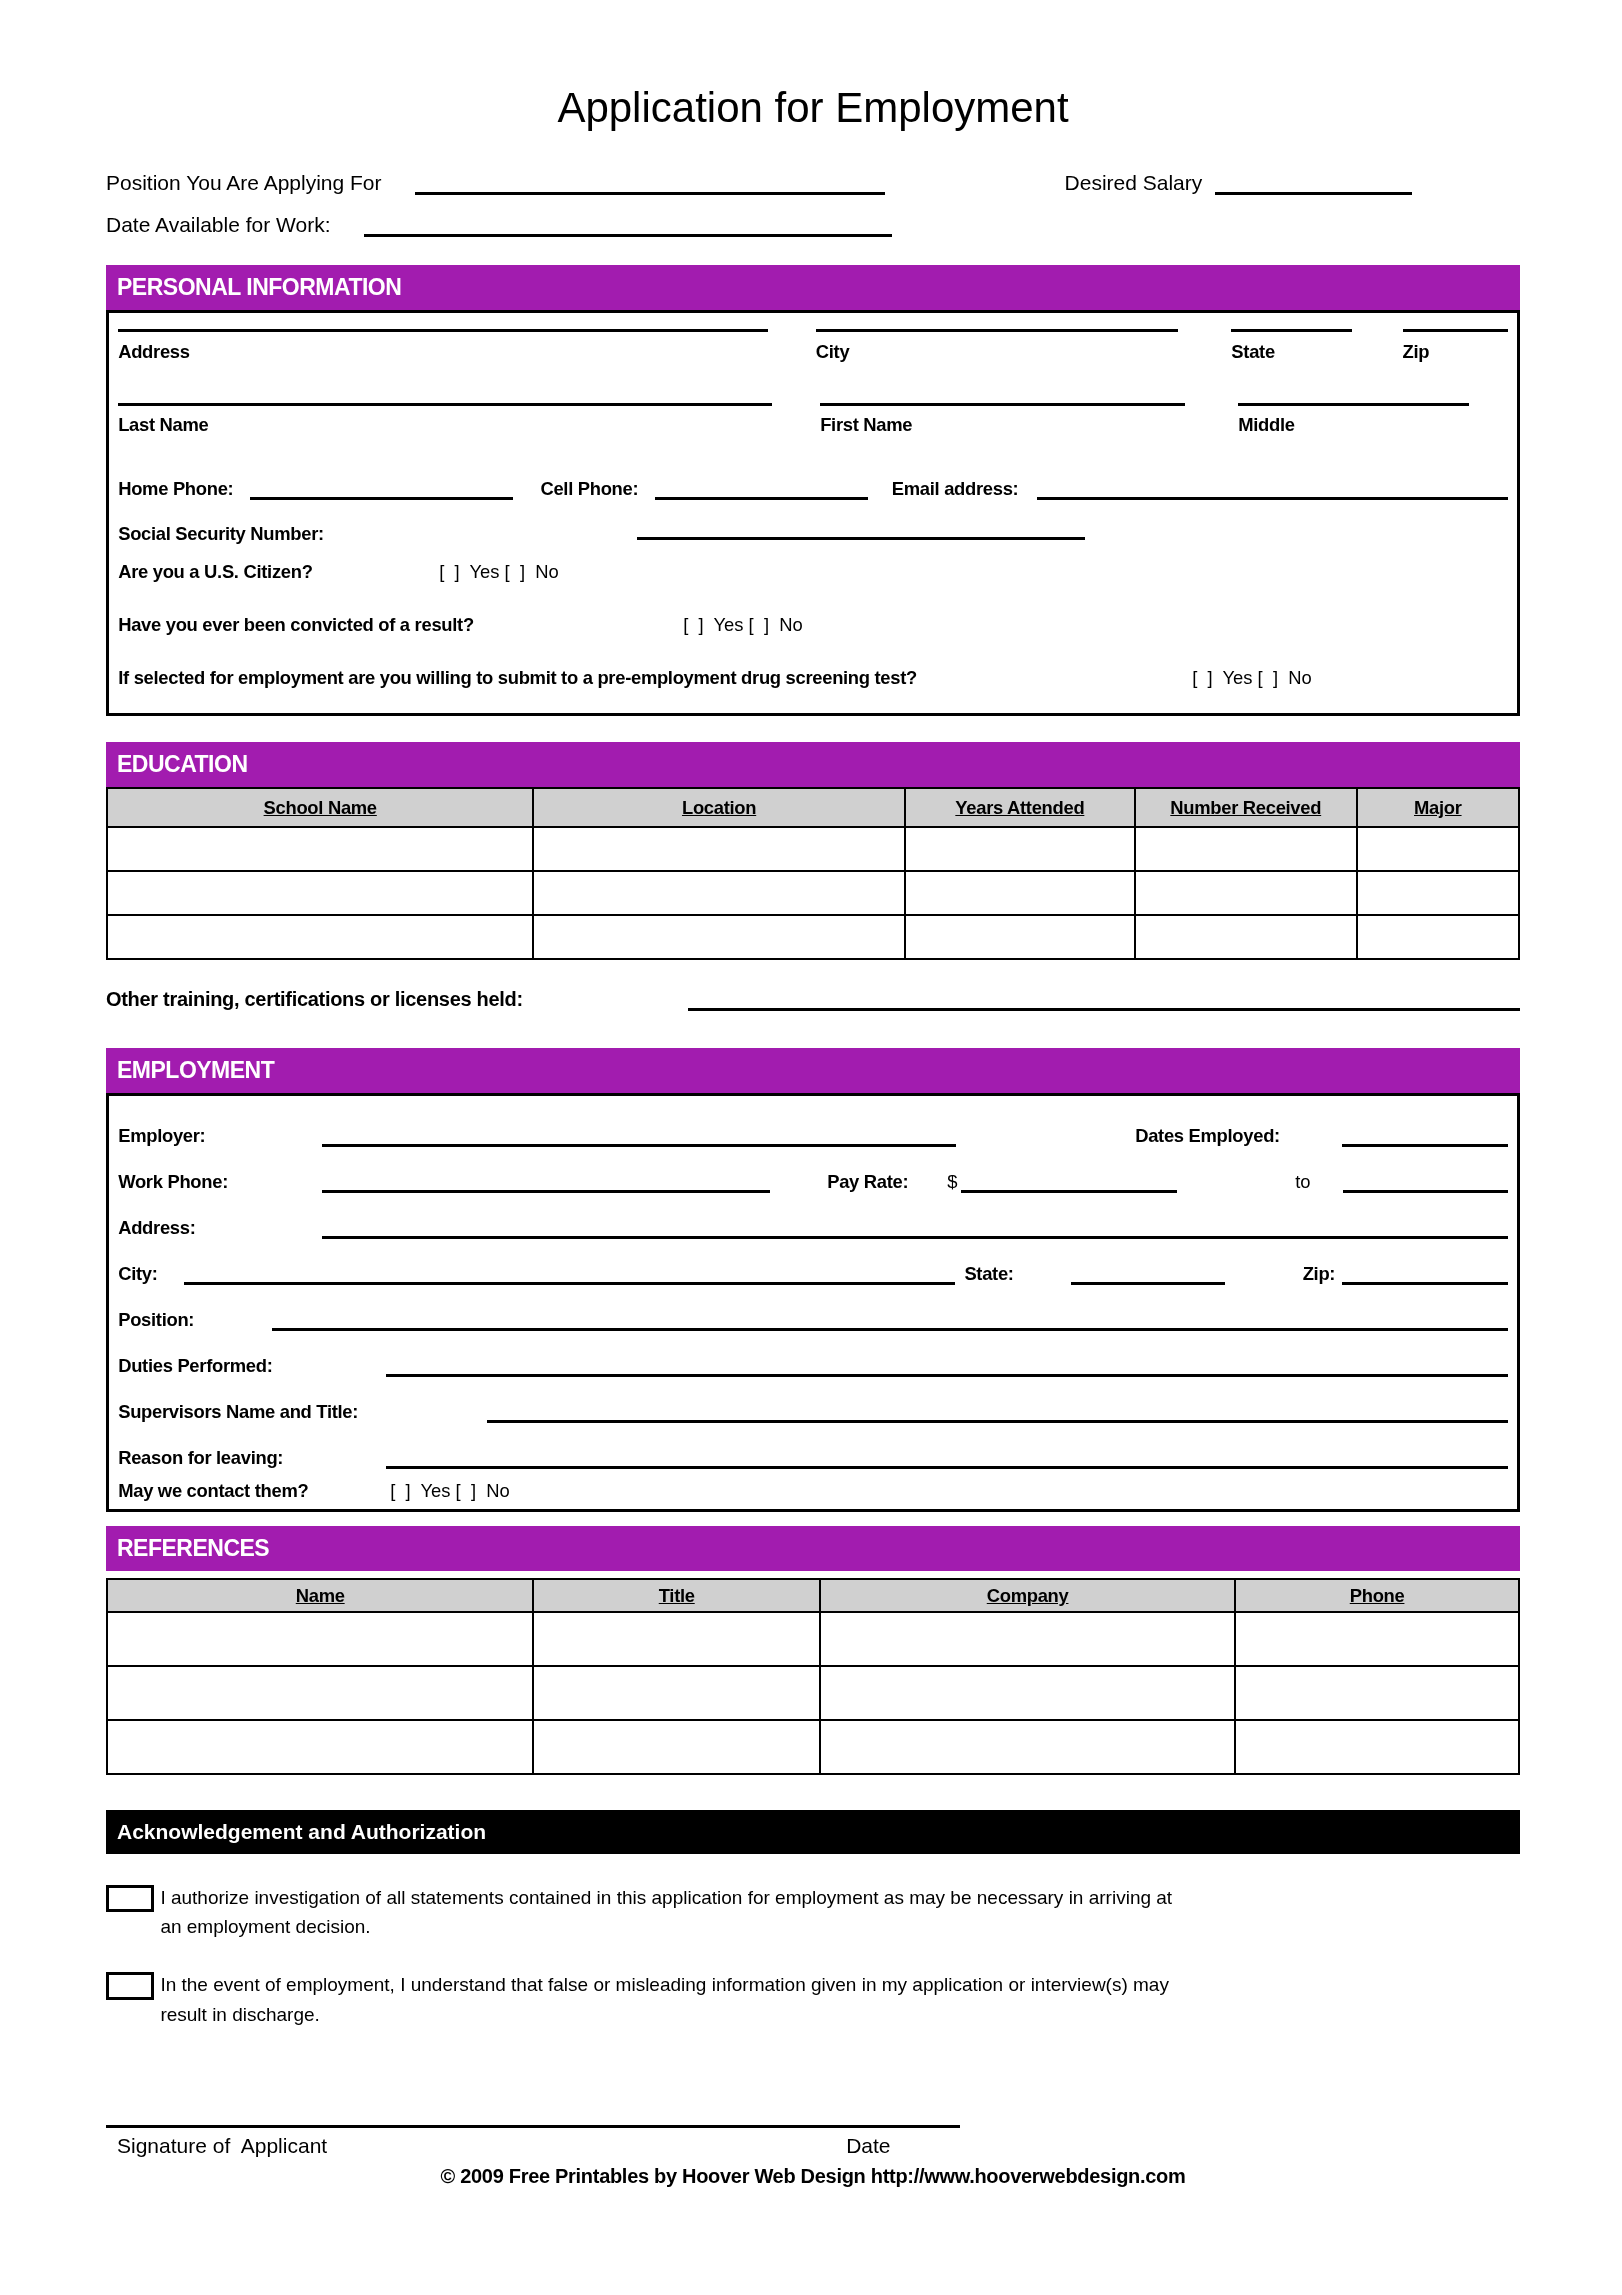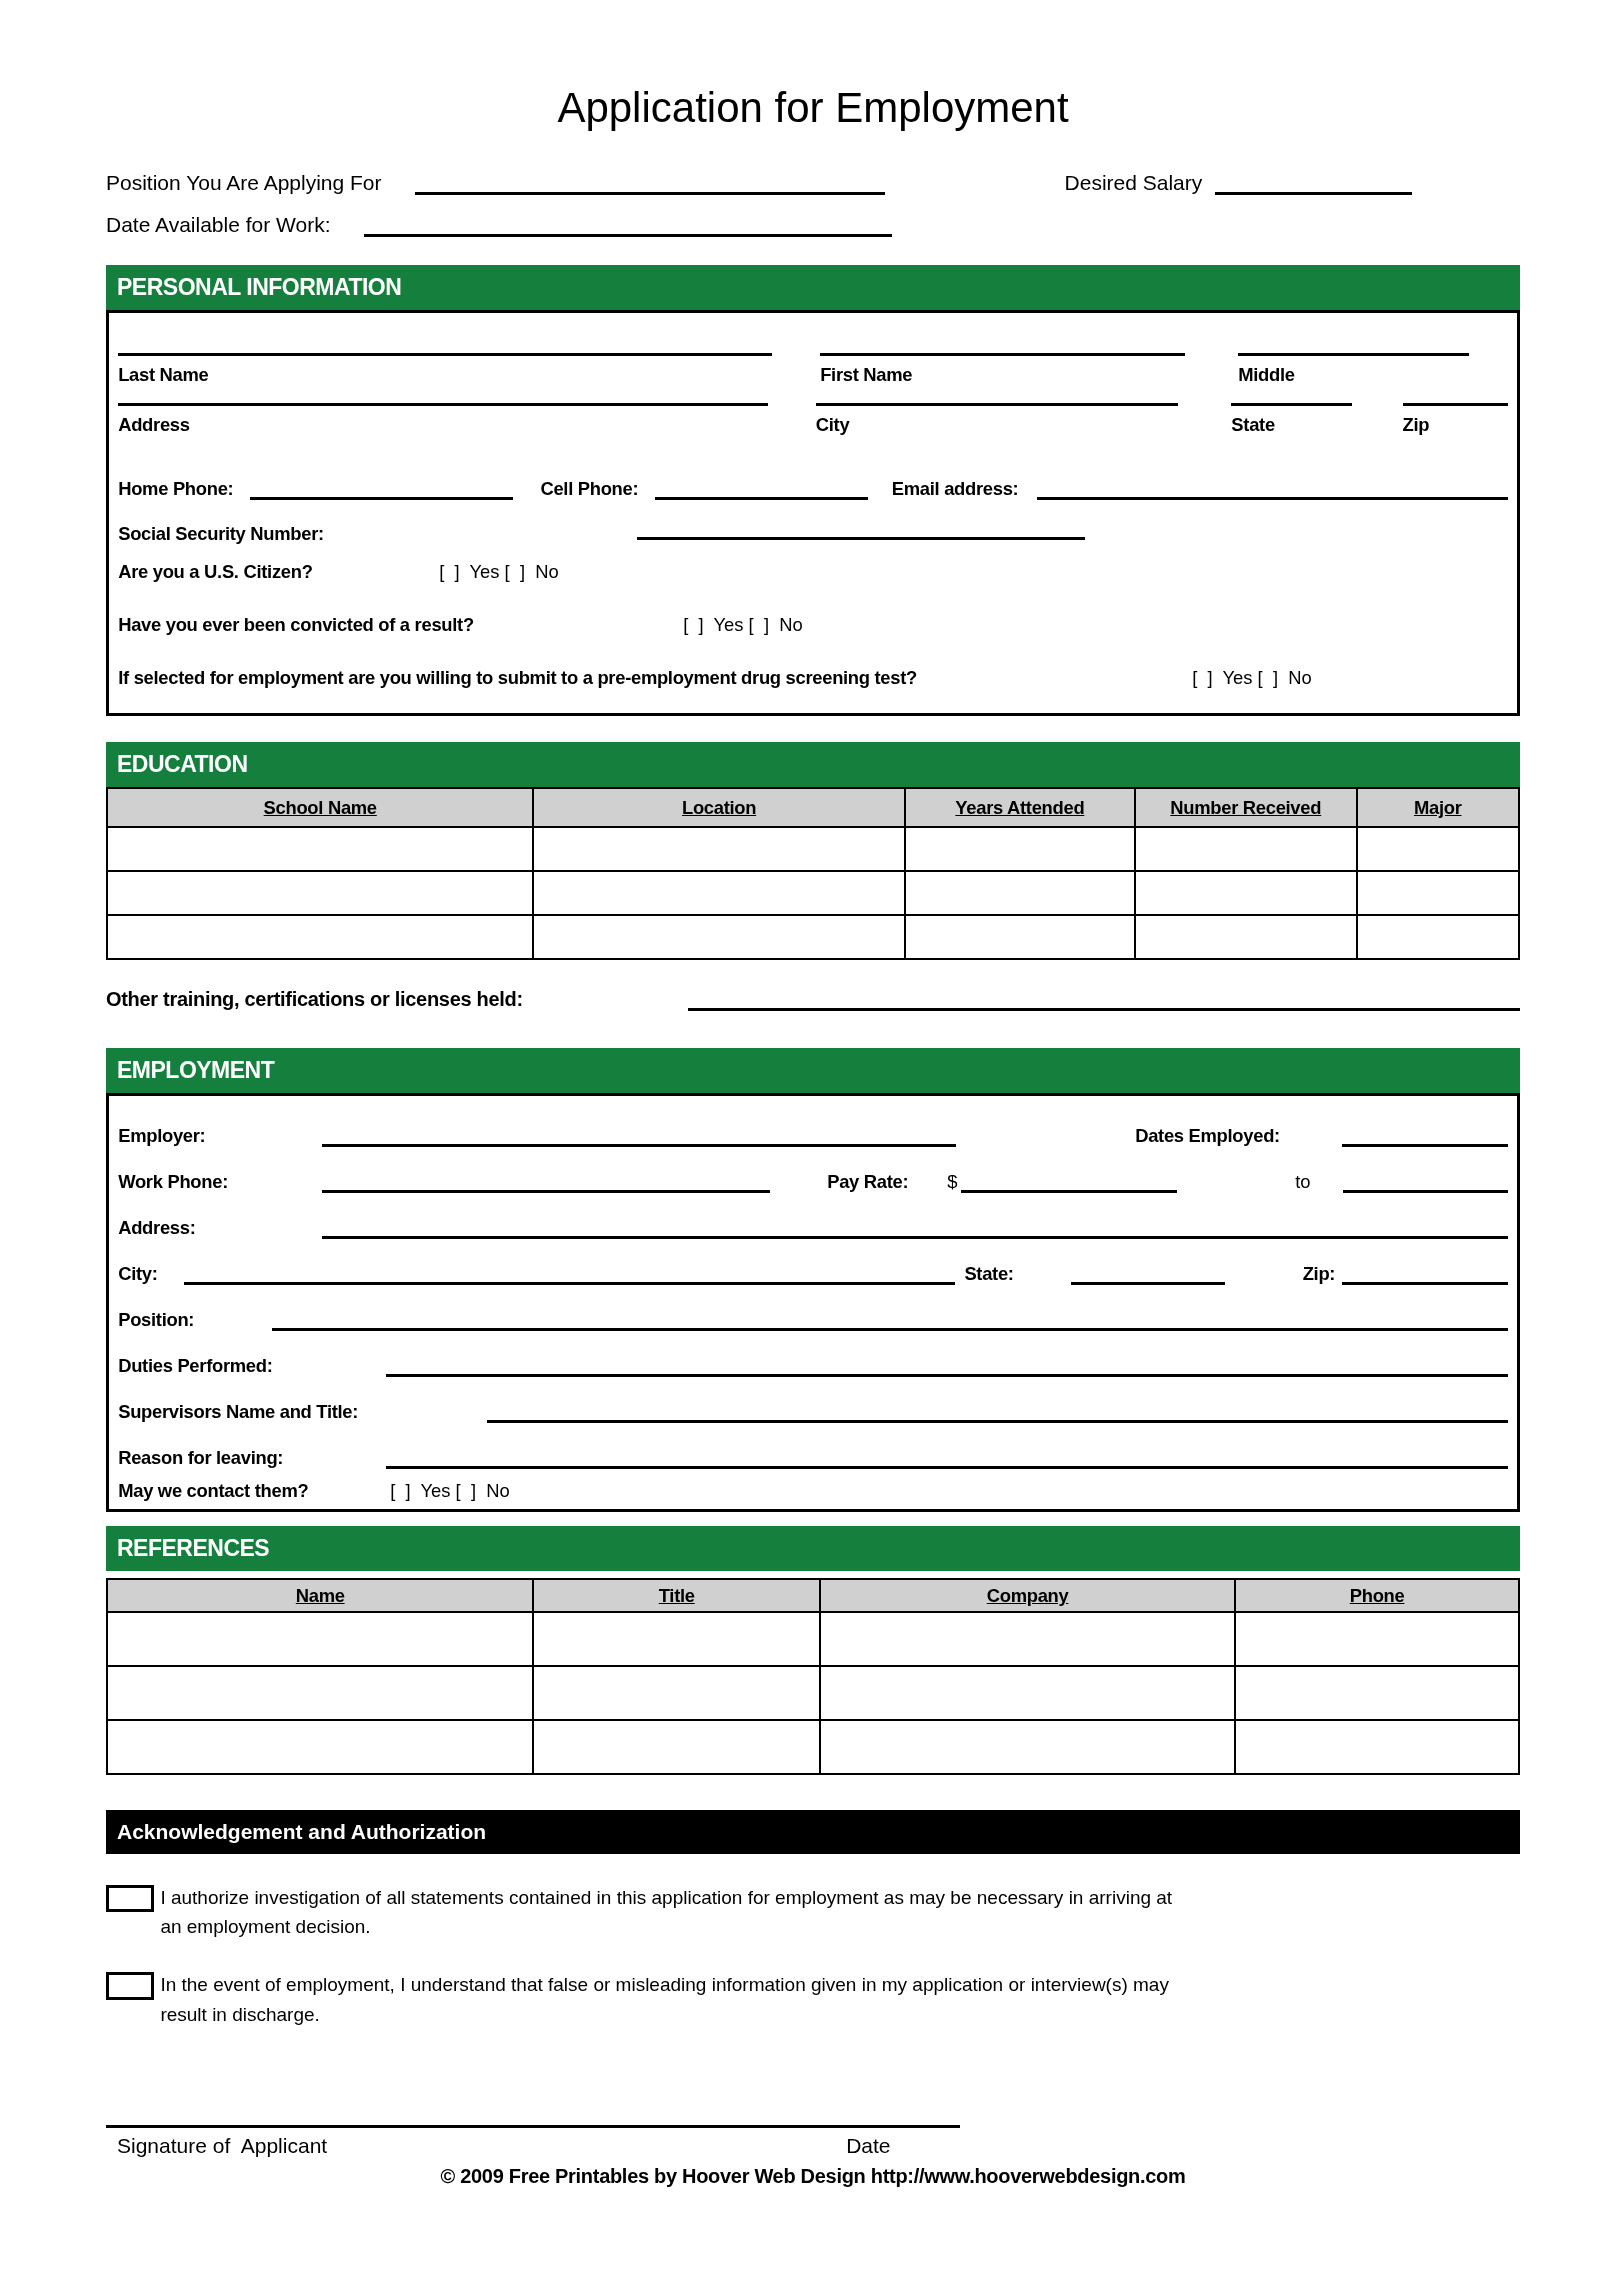--- a/index.html
+++ b/index.html
@@ -19,21 +19,21 @@
     font-size:42px;
     font-weight:400;
     letter-spacing:0px;
   }
   .toprow { display:flex; align-items:flex-end; margin-top:39px; }
   .toprow2 { display:flex; align-items:flex-end; margin-top:18.4px; }
   .tlabel { font-size:21px; font-weight:400; white-space:pre; }
   .uline { border-bottom:3.7px solid #000; display:inline-block; }
   .bar {
     margin-top:0;
-    background:#15803d; color:#fff;
+    background:#a21caf; color:#fff;
     font-size:23px; font-weight:700;
     height:45px; line-height:45px;
     padding-left:11px;
     letter-spacing:-0.5px;
   }
   .box { border:3.7px solid #000; padding:0 9.2px; }
   .fieldrow { display:flex; }
   .fcell { display:flex; flex-direction:column; }
   .fline { border-bottom:3.7px solid #000; height:0; width:100%; }
   .flabel { font-size:18.4px; font-weight:700; margin-top:8.3px; letter-spacing:-0.3px; }
@@ -104,51 +104,51 @@
     </div>
 
     <div class="toprow2">
       <span class="tlabel">Date Available for Work:</span>
       <span class="uline" style="width:528px; margin-left:33px;"></span>
     </div>
 
     <div class="bar" style="margin-top:27.5px;">PERSONAL INFORMATION</div>
 
     <div class="box">
+      <div class="fieldrow" style="margin-top:16.5px;">
+        <div class="fcell" style="width:654px;">
+          <div class="fline"></div>
+          <div class="flabel">Address</div>
+        </div>
+        <div class="fcell" style="width:365px; margin-left:48px;">
+          <div class="fline"></div>
+          <div class="flabel">City</div>
+        </div>
+        <div class="fcell" style="width:121px; margin-left:53px;">
+          <div class="fline"></div>
+          <div class="flabel">State</div>
+        </div>
+        <div class="fcell" style="width:106px; margin-left:51px;">
+          <div class="fline"></div>
+          <div class="flabel">Zip</div>
+        </div>
+      </div>
+
       <div class="fieldrow" style="margin-top:40px;">
         <div class="fcell" style="width:654px;">
           <div class="fline"></div>
           <div class="flabel">Last Name</div>
         </div>
         <div class="fcell" style="width:365px; margin-left:48px;">
           <div class="fline"></div>
           <div class="flabel">First Name</div>
         </div>
         <div class="fcell" style="width:231px; margin-left:53px;">
           <div class="fline"></div>
           <div class="flabel">Middle</div>
-        </div>
-      </div>
-
-      <div class="fieldrow" style="margin-top:16.5px;">
-        <div class="fcell" style="width:654px;">
-          <div class="fline"></div>
-          <div class="flabel">Address</div>
-        </div>
-        <div class="fcell" style="width:365px; margin-left:48px;">
-          <div class="fline"></div>
-          <div class="flabel">City</div>
-        </div>
-        <div class="fcell" style="width:121px; margin-left:53px;">
-          <div class="fline"></div>
-          <div class="flabel">State</div>
-        </div>
-        <div class="fcell" style="width:106px; margin-left:51px;">
-          <div class="fline"></div>
-          <div class="flabel">Zip</div>
         </div>
       </div>
 
       <div class="inline" style="margin-top:29px; height:35px;">
         <span class="blabel">Home Phone:</span>
         <span class="uline" style="width:263px; margin-left:16.5px;"></span>
         <span class="blabel" style="margin-left:27.5px;">Cell Phone:</span>
         <span class="uline" style="width:213px; margin-left:16.5px;"></span>
         <span class="blabel" style="margin-left:24px;">Email address:</span>
         <span class="uline flex1" style="margin-left:18.4px;"></span>

